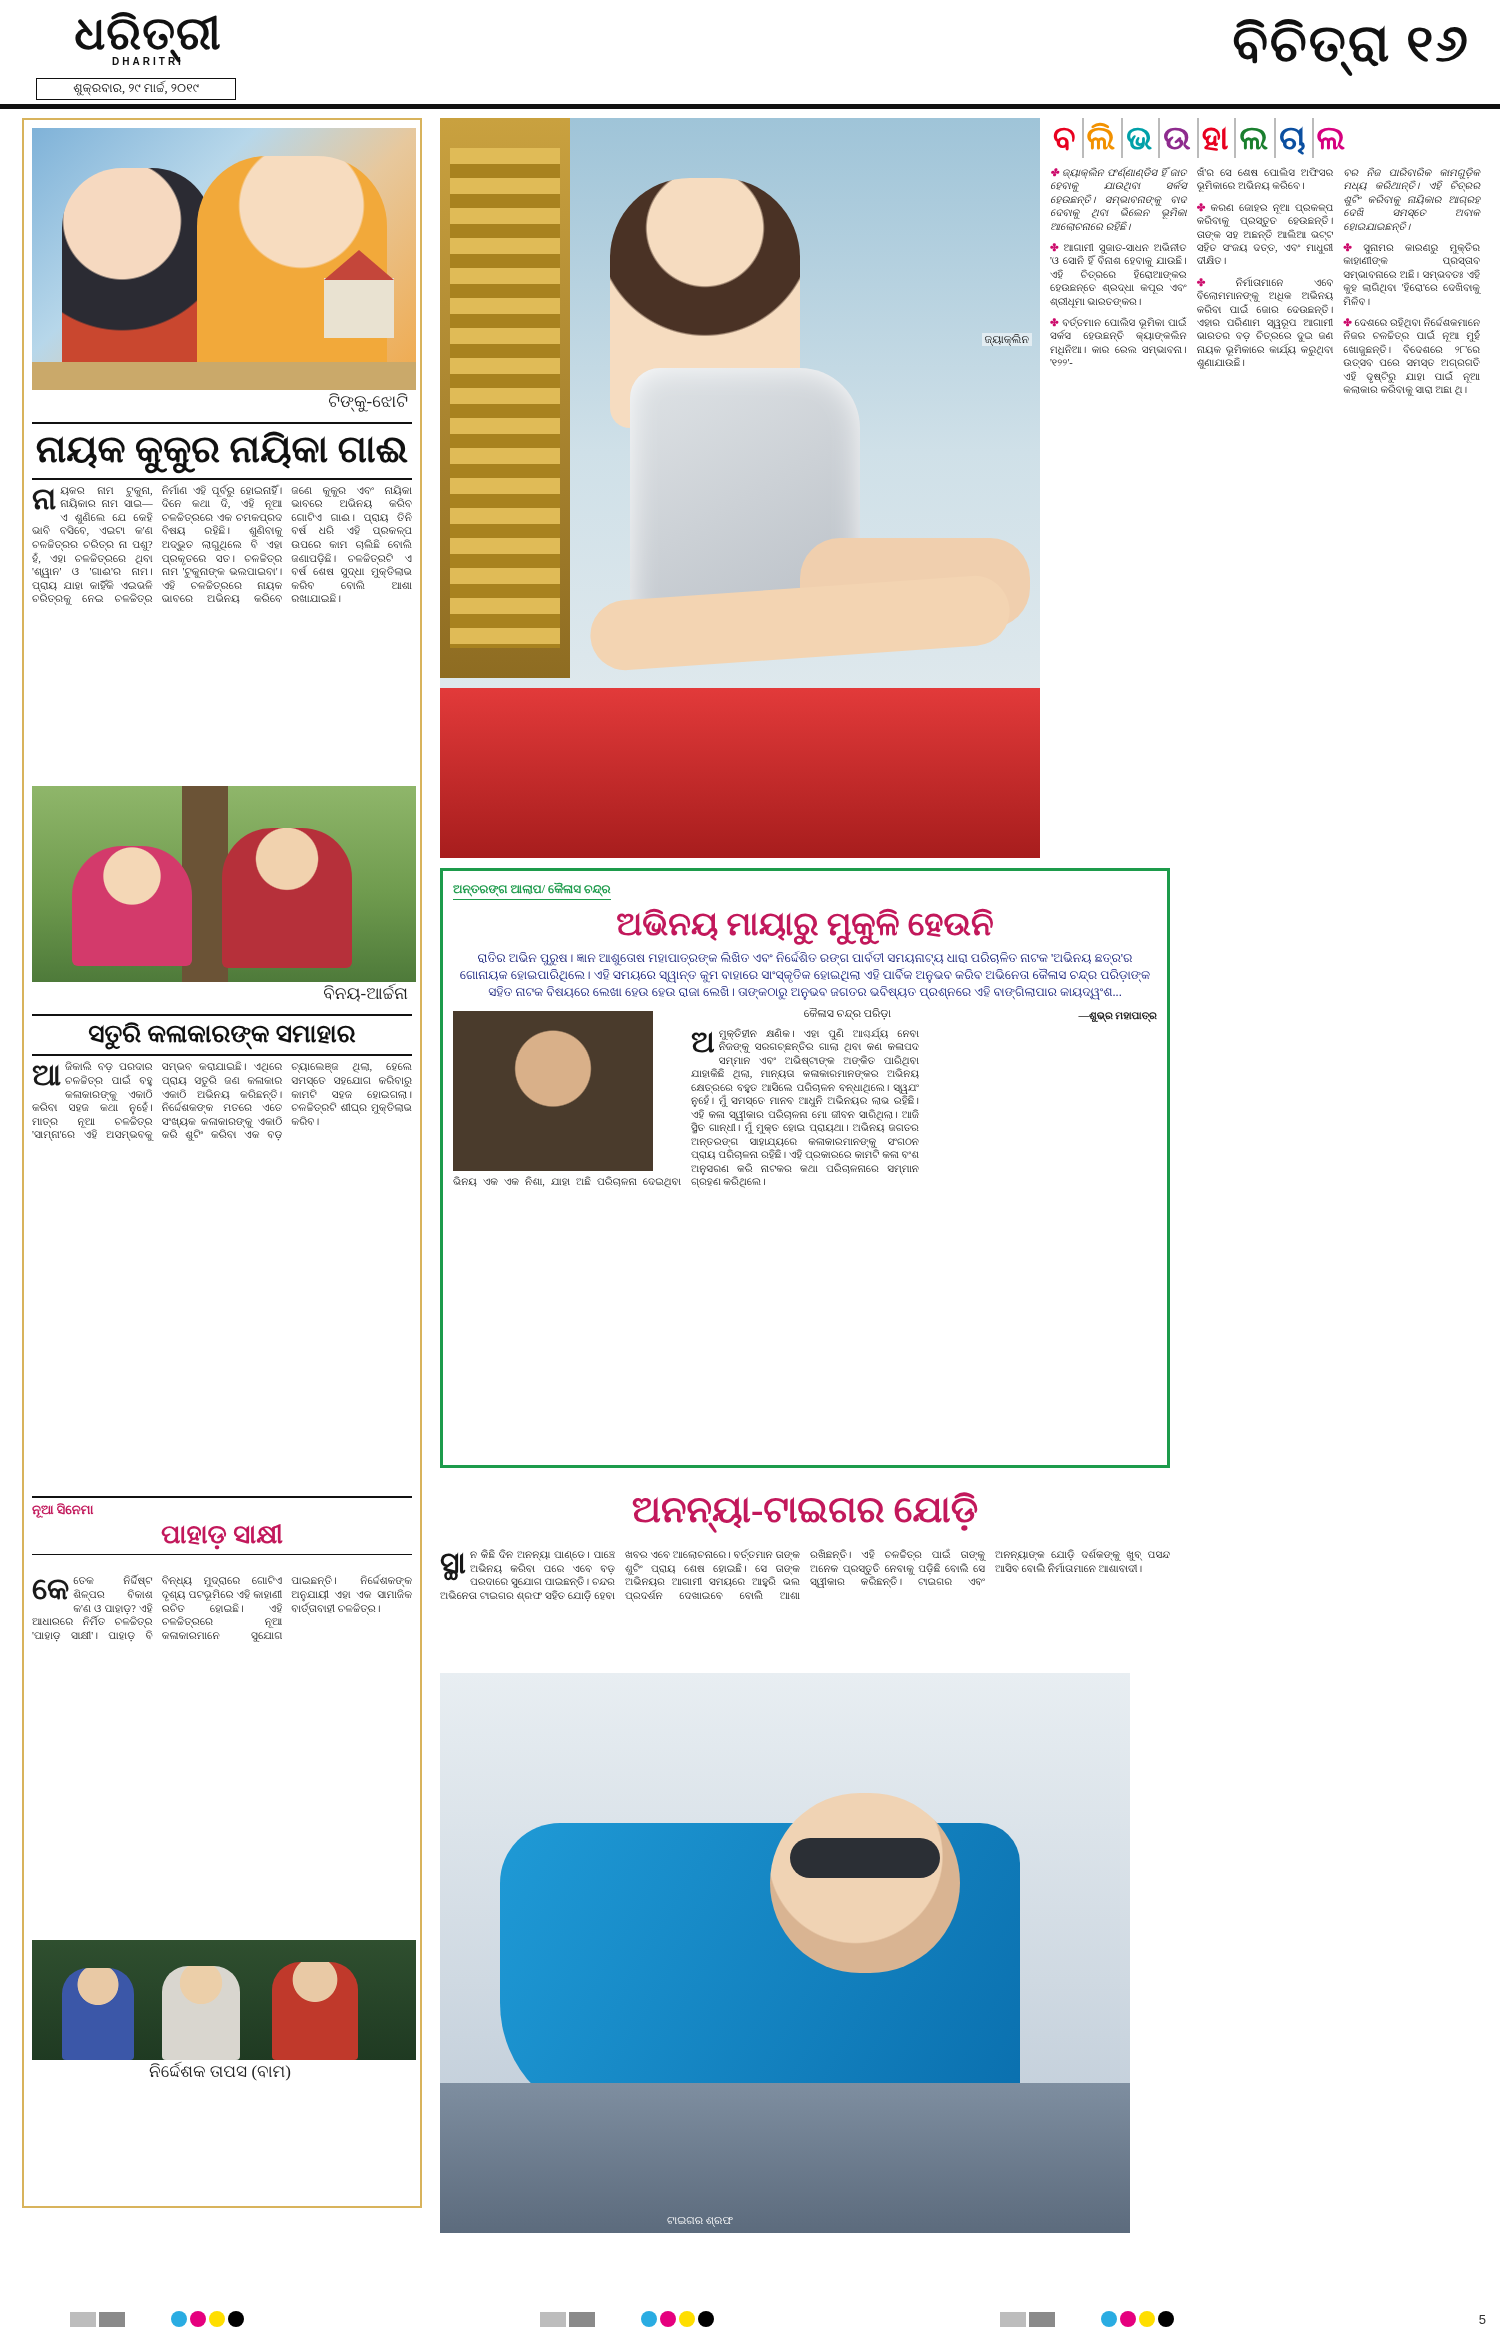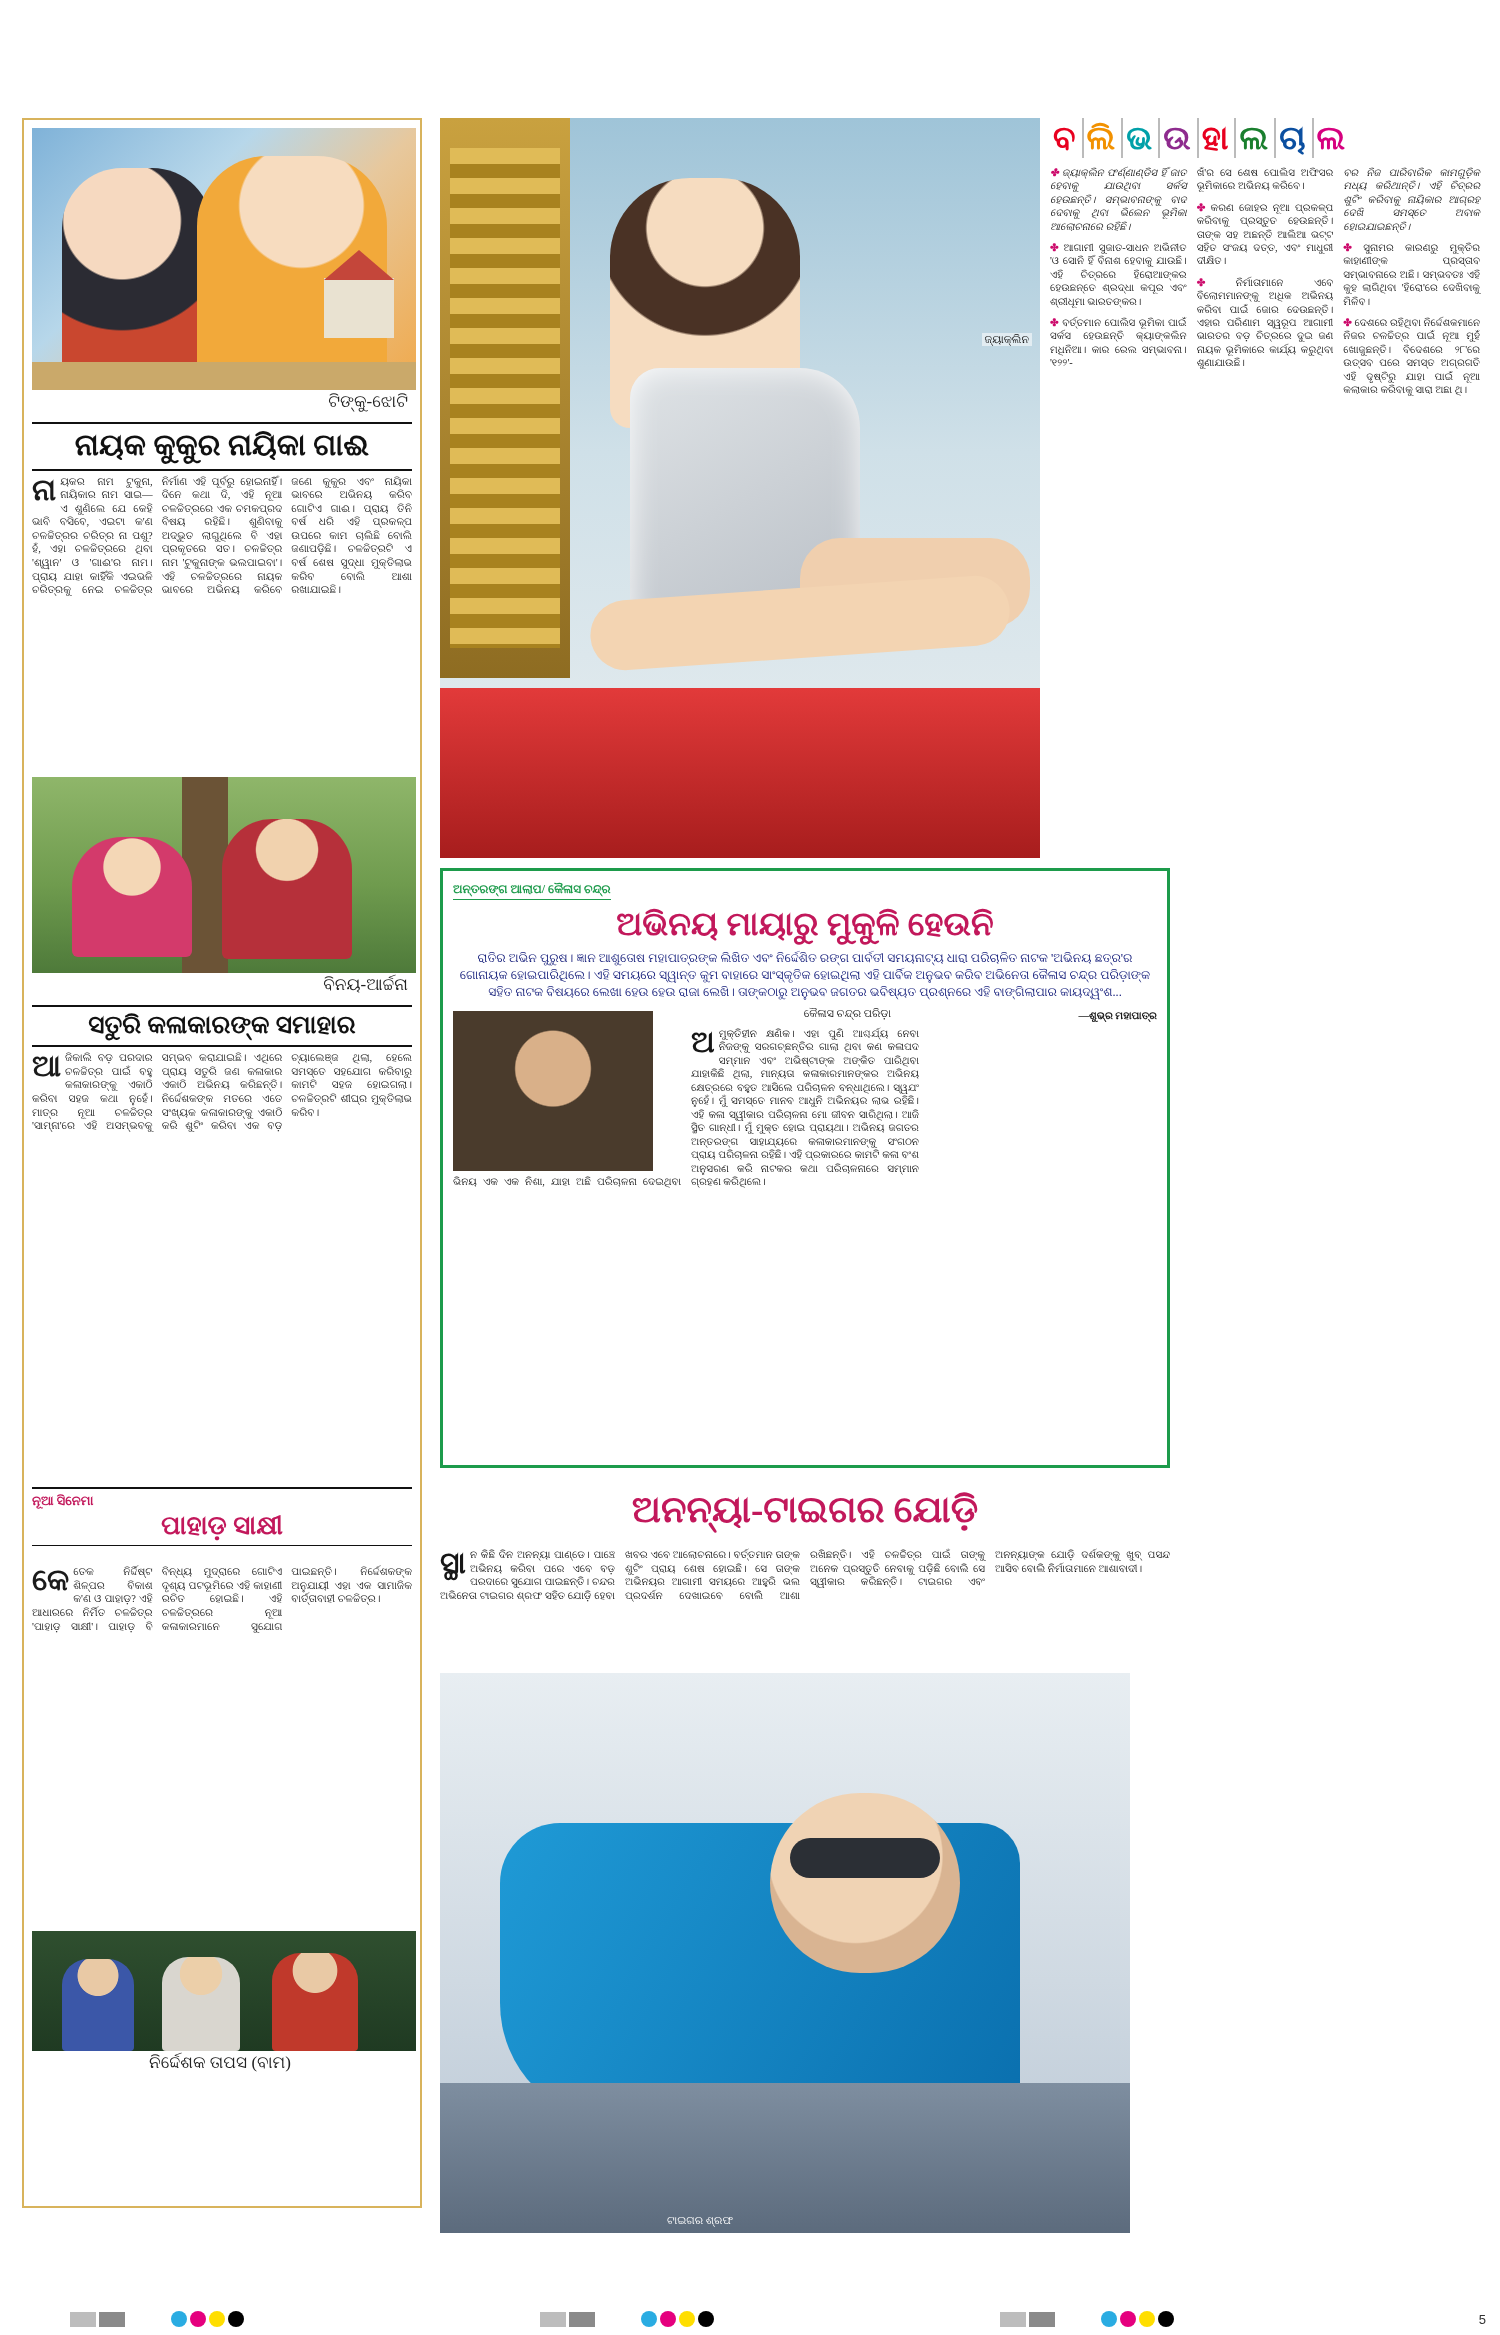--- a/index.html
+++ b/index.html
@@ -72,34 +72,43 @@
   .smallcap { font-size:11px; font-family:"Liberation Serif", serif; color:#222; }
 
   .cine-label { font-family:"Liberation Serif", serif; font-size:13px; color:#c2185b; font-weight:bold; }
   .cine-head { font-family:"Liberation Serif", serif; font-weight:bold; font-size:26px; color:#c2185b; text-align:center; }
 </style>
 </head>
 <body>
 
 <div class="page">
 
+  <div class="masthead">
+    <div class="logo-wrap">
+      <div class="logo-odia">ଧରିତ୍ରୀ</div>
+      <div class="logo-latin">DHARITRI</div>
+    </div>
+    <div class="dateline">ଶୁକ୍ରବାର, ୨୯ ମାର୍ଚ୍ଚ, ୨୦୧୯</div>
+    <div class="section-title">ବିଚିତ୍ରା ୧୬</div>
+    <div class="masthead-rule"></div>
+  </div>
 
   <div class="left-col">
 
     <div class="photo" style="width:384px;height:262px;background:linear-gradient(135deg,#7fb2d8 0%,#b7d7ea 35%,#e7c89d 60%,#f0a94b 100%);">
       <div style="position:absolute;left:30px;top:40px;width:150px;height:210px;background:radial-gradient(circle at 40% 25%, #f6d9c0 0 32%, #2b2b33 33% 60%, #c9472f 61% 100%);border-radius:60px 60px 8px 8px;"></div>
       <div style="position:absolute;left:165px;top:28px;width:190px;height:225px;background:radial-gradient(circle at 55% 22%, #f7dcbf 0 30%, #f2a93a 31% 100%);border-radius:70px 70px 10px 10px;"></div>
       <div style="position:absolute;left:292px;top:150px;width:70px;height:60px;background:#e9e2d1;"></div>
       <div style="position:absolute;left:292px;top:122px;width:0;height:0;border-left:35px solid transparent;border-right:35px solid transparent;border-bottom:30px solid #c4463a;"></div>
       <div style="position:absolute;left:0;bottom:0;width:384px;height:28px;background:#caa96a;"></div>
     </div>
     <div class="cap">ଟିଙ୍କୁ-ଝୋଟି</div>
 
     <div class="rule-thin"></div>
-    <div class="headline-odia" style="font-size:30px;text-align:center;margin:4px 0 2px;">ନାୟକ କୁକୁର ନାୟିକା ଗାଈ</div>
+    <div class="headline-odia" style="font-size:38px;text-align:center;margin:4px 0 2px;">ନାୟକ କୁକୁର ନାୟିକା ଗାଈ</div>
     <div class="rule-thin"></div>
 
     <div class="body-cols dropcap" style="height:296px;">ନାୟକର ନାମ ଟୁକୁନା, ନାୟିକାର ନାମ ସାଇ—ଏ ଶୁଣିଲେ ଯେ କେହି ଭାବି ବସିବେ, ଏଇଟା କ'ଣ ଚଳଚ୍ଚିତ୍ରର ଚରିତ୍ର ନା ପଶୁ? ହଁ, ଏହା ଚଳଚ୍ଚିତ୍ରରେ ଥିବା 'ଶ୍ୱାନ' ଓ 'ଗାଈ'ର ନାମ। ପ୍ରାୟ ଯାହା କାହିଁକି ଏଇଭଳି ଚରିତ୍ରକୁ ନେଇ ଚଳଚ୍ଚିତ୍ର ନିର୍ମାଣ ଏହି ପୂର୍ବରୁ ହୋଇନାହିଁ। ଦିନେ କଥା ଦି, ଏହି ନୂଆ ଚଳଚ୍ଚିତ୍ରରେ ଏକ ଚମକପ୍ରଦ ବିଷୟ ରହିଛି। ଶୁଣିବାକୁ ଅଦ୍ଭୁତ ଲାଗୁଥିଲେ ବି ଏହା ପ୍ରକୃତରେ ସତ। ଚଳଚ୍ଚିତ୍ର ନାମ 'ଟୁକୁନାଙ୍କ ଭଲପାଇବା'। ଏହି ଚଳଚ୍ଚିତ୍ରରେ ନାୟକ ଭାବରେ ଅଭିନୟ କରିବେ ଜଣେ କୁକୁର ଏବଂ ନାୟିକା ଭାବରେ ଅଭିନୟ କରିବ ଗୋଟିଏ ଗାଈ। ପ୍ରାୟ ତିନି ବର୍ଷ ଧରି ଏହି ପ୍ରକଳ୍ପ ଉପରେ କାମ ଚାଲିଛି ବୋଲି ଜଣାପଡ଼ିଛି। ଚଳଚ୍ଚିତ୍ରଟି ଏ ବର୍ଷ ଶେଷ ସୁଦ୍ଧା ମୁକ୍ତିଲାଭ କରିବ ବୋଲି ଆଶା ରଖାଯାଇଛି।</div>
 
     <div class="photo" style="width:384px;height:196px;margin-top:6px;background:linear-gradient(180deg,#8fb66a 0%,#6f9b4e 55%,#4e7a3a 100%);">
       <div style="position:absolute;left:150px;top:0;width:46px;height:196px;background:#6b5336;"></div>
       <div style="position:absolute;left:40px;top:60px;width:120px;height:120px;background:radial-gradient(circle at 50% 25%, #f4d7b6 0 26%, #d33a6b 27% 100%);border-radius:50px 50px 6px 6px;"></div>
       <div style="position:absolute;left:190px;top:42px;width:130px;height:140px;background:radial-gradient(circle at 50% 22%, #f1d2ae 0 24%, #b6303a 25% 100%);border-radius:50px 50px 6px 6px;"></div>
     </div>
     <div class="cap">ବିନୟ-ଆର୍ଚ୍ଚନା</div>

